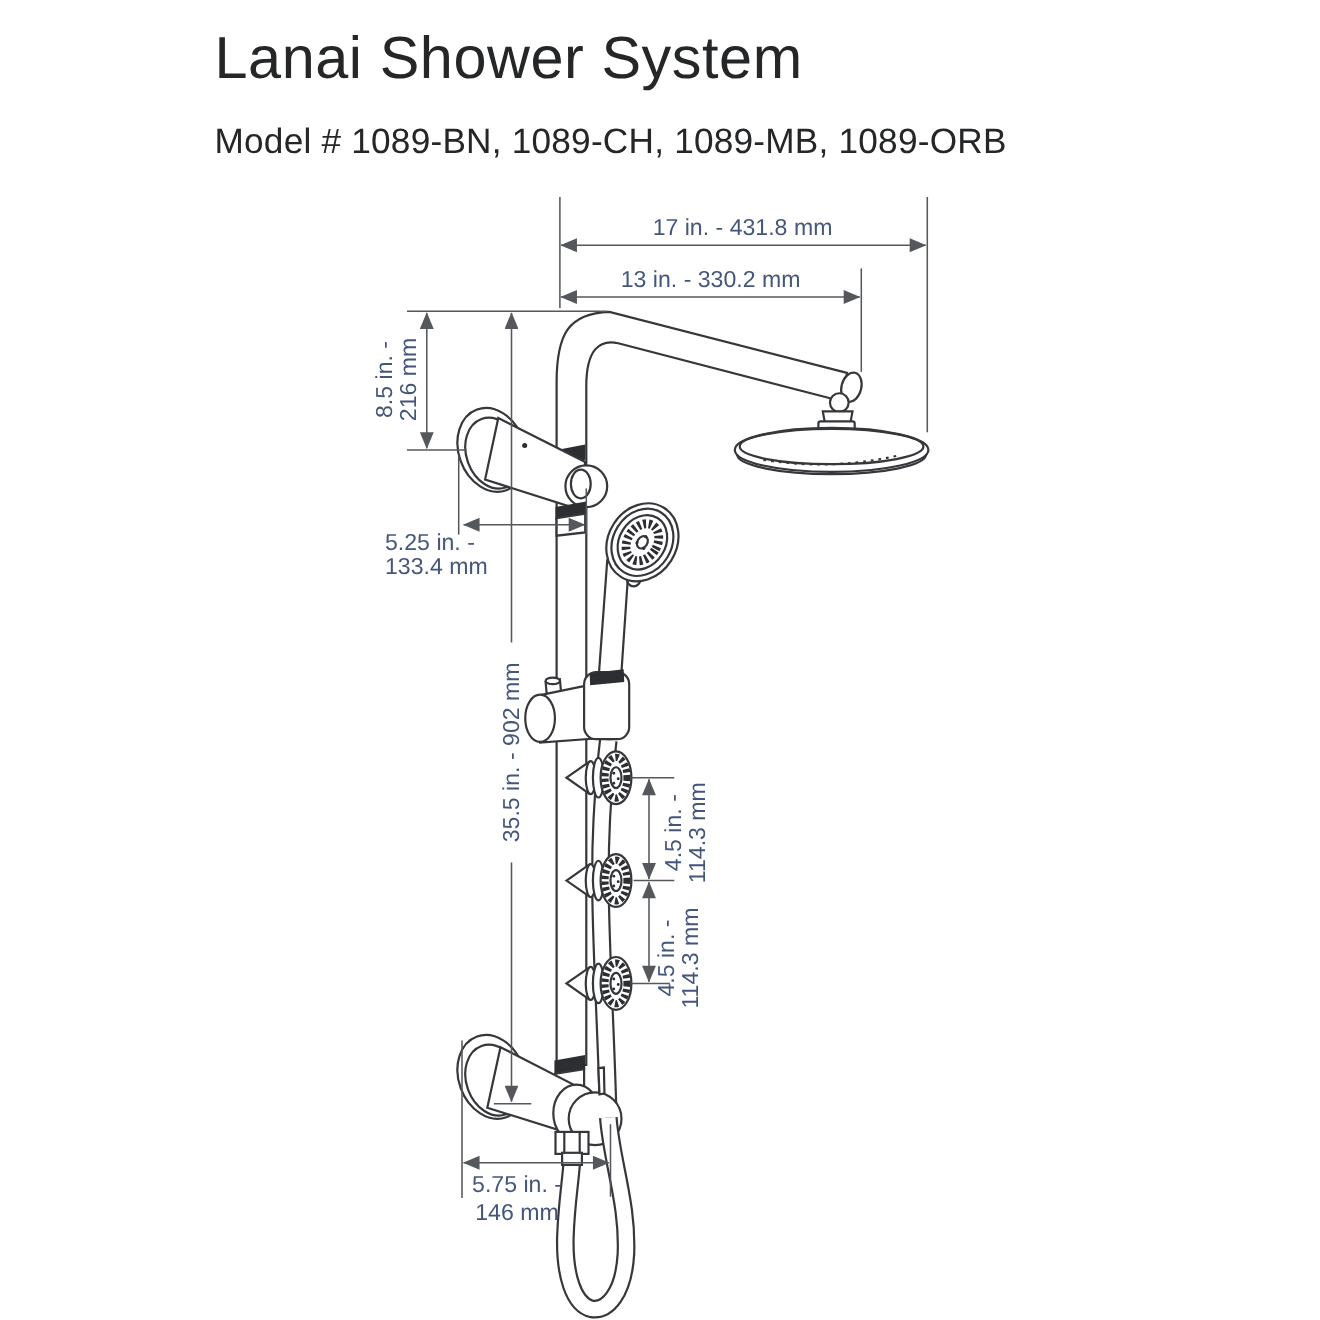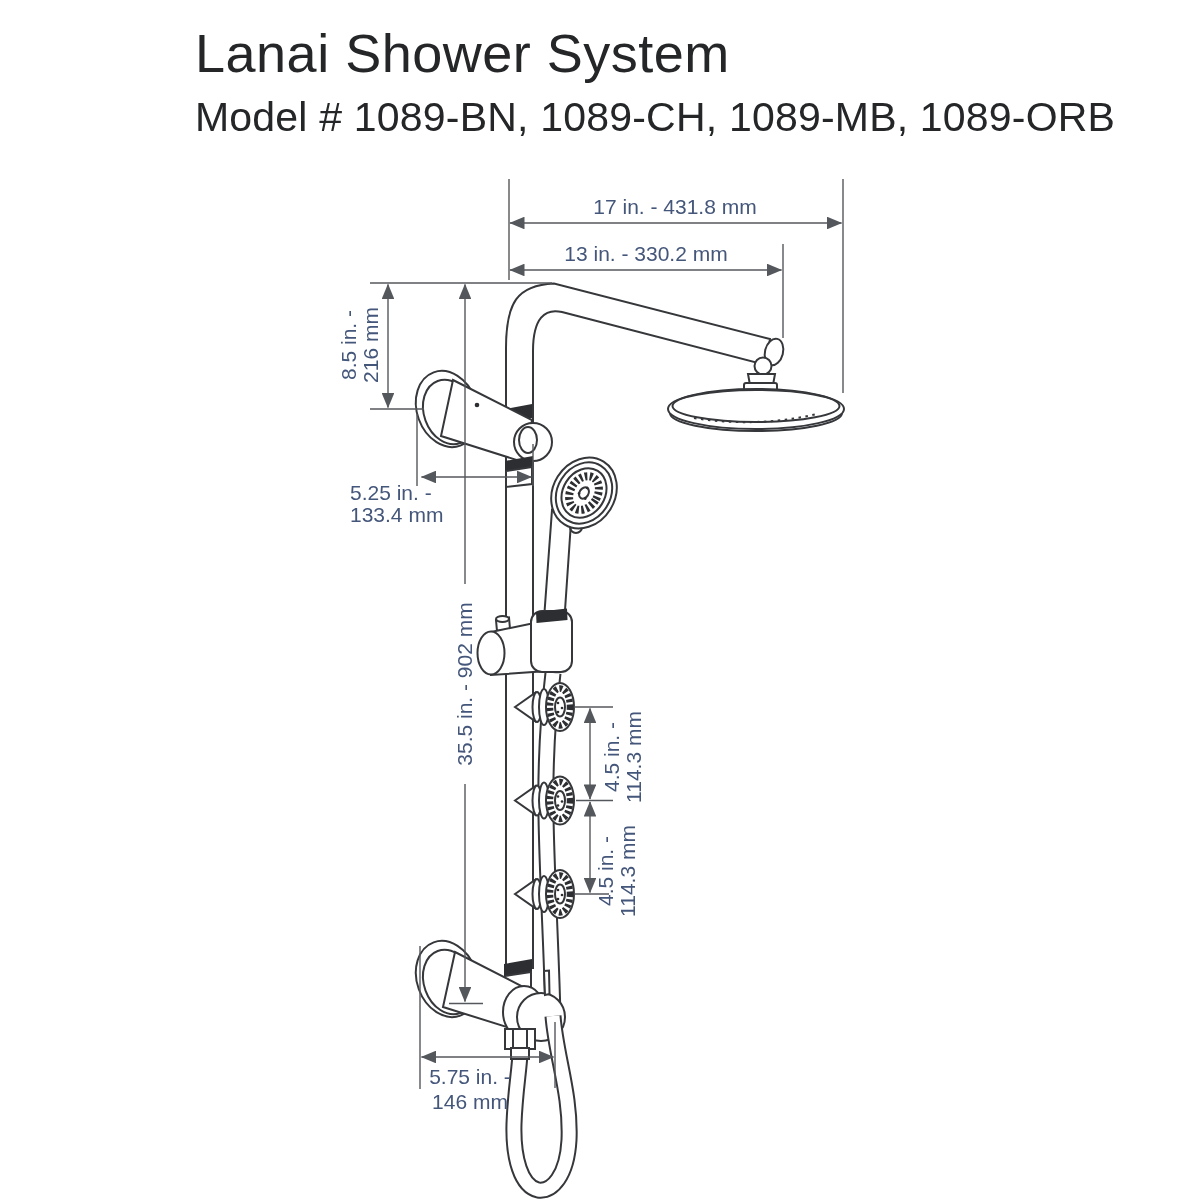--- a/index.html
+++ b/index.html
@@ -7,21 +7,21 @@
     --dim:#54575b;
     --dtext:#44567a;
     --title:#242628;
     --bg:#ffffff;
   }
   html,body{margin:0;padding:0;background:#fff;}
   .page{position:relative;width:1200px;height:1200px;background:var(--bg);overflow:hidden;
         font-family:"Liberation Sans",sans-serif;margin-top:16px;}
   .title{position:absolute;left:195px;top:6px;font-size:54px;font-weight:500;
          color:var(--title);letter-spacing:0.5px;white-space:nowrap;}
-  .subtitle{position:absolute;left:195px;top:78px;font-size:41px;font-weight:400;
+  .subtitle{position:absolute;left:195px;top:94px;font-size:32px;font-weight:400;
             color:var(--title);letter-spacing:0.2px;white-space:nowrap;}
   svg{position:absolute;left:0;top:0;}
   .w{fill:#fff;stroke:var(--line);stroke-width:2;}
   .ln{fill:none;stroke:var(--line);stroke-width:2;}
   .dk{fill:#2c2e31;stroke:none;}
   .dl{fill:none;stroke:var(--dim);stroke-width:1.4;}
   .hoseO{fill:none;stroke:var(--line);stroke-width:17;}
   .hoseI{fill:none;stroke:#fff;stroke-width:13;}
   .dt{font-family:"Liberation Sans",sans-serif;font-size:21px;fill:var(--dtext);}
 </style>

